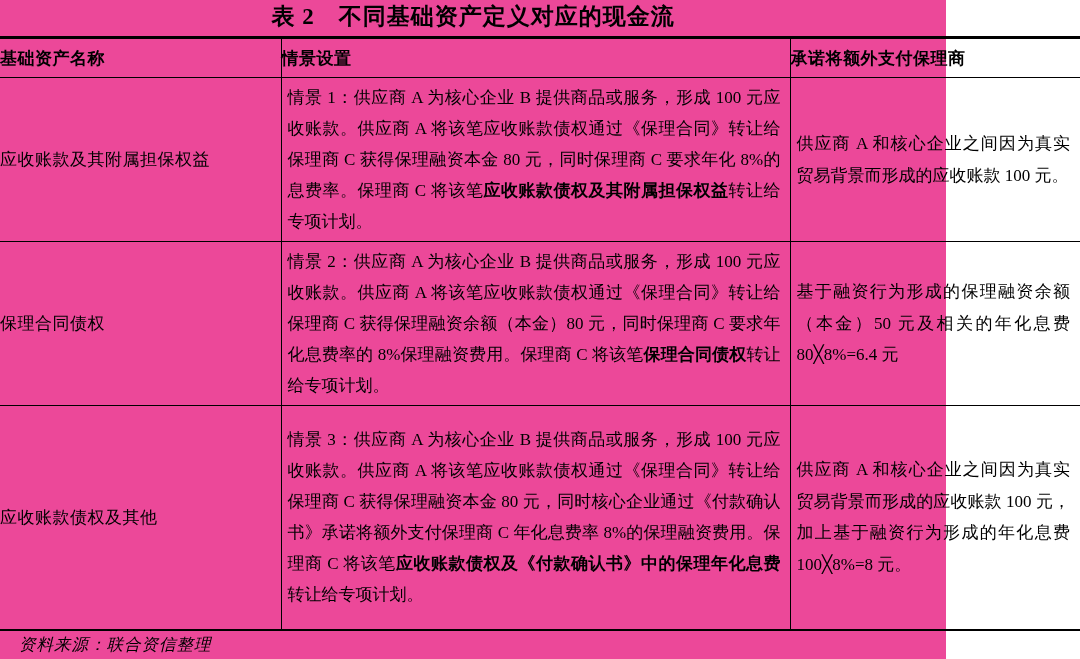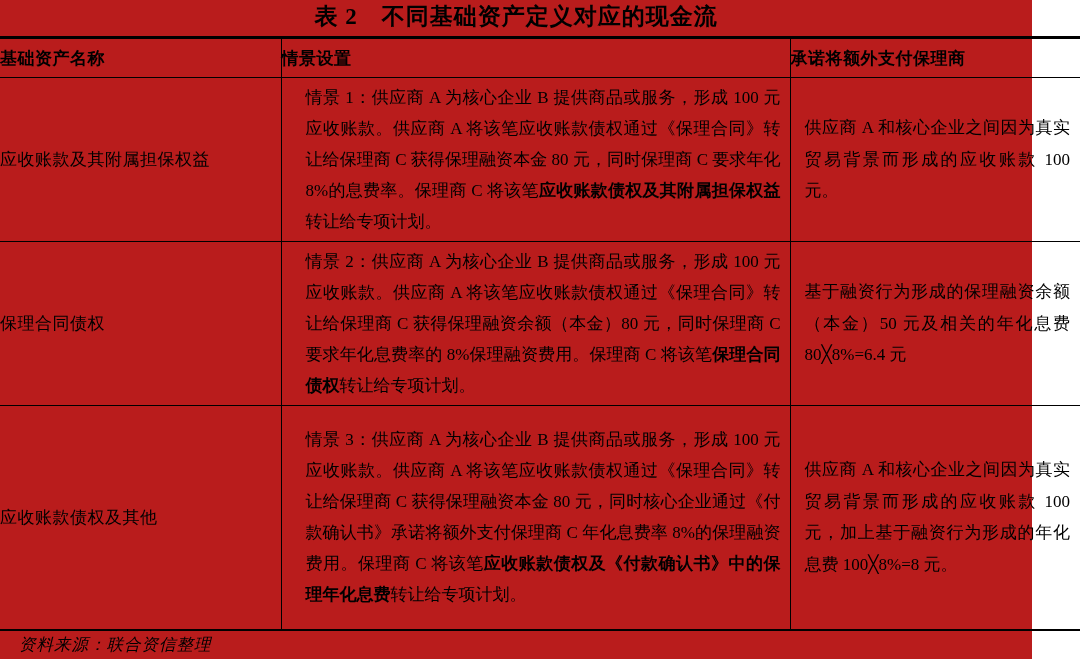--- a/index.html
+++ b/index.html
@@ -3,21 +3,21 @@
 <meta charset="utf-8">
 <style>
   * { margin: 0; padding: 0; box-sizing: border-box; }
   html, body { background: #ffffff; }
   body {
     width: 1080px; height: 659px;
     font-family: "Liberation Serif", "DejaVu Serif", serif;
     color: #000;
     overflow: hidden;
   }
-  .page { width: 1032px; height: 659px; background: #b91c1c; }
+  .page { width: 946px; height: 659px; background: #ec4899; }
 
   .doc-title {
     height: 36px;
     line-height: 34px;
     text-align: center;
     font-size: 23px;
     font-weight: bold;
     letter-spacing: 1px;
   }
 
@@ -47,28 +47,28 @@
   }
 
   td.cell-name {
     text-align: left;
     font-size: 17px;
     letter-spacing: 0.5px;
   }
   td.cell-scenario {
     font-size: 17px;
     line-height: 31px;
-    padding: 4px 9px 4px 24px;
+    padding: 4px 9px 4px 6px;
     text-align: justify;
     text-justify: inter-ideograph;
   }
   td.cell-inflow {
     font-size: 17px;
     line-height: 31.5px;
-    padding: 2px 10px 2px 14px;
+    padding: 2px 10px 2px 6px;
     text-align: justify;
     text-justify: inter-ideograph;
   }
   tr.row-1 td { height: 164px; }
   tr.row-2 td { height: 164px; }
   tr.row-3 td { height: 224px; }
 
   .cell-scenario strong, .cell-inflow strong { font-weight: bold; }
 
   .source-note {

